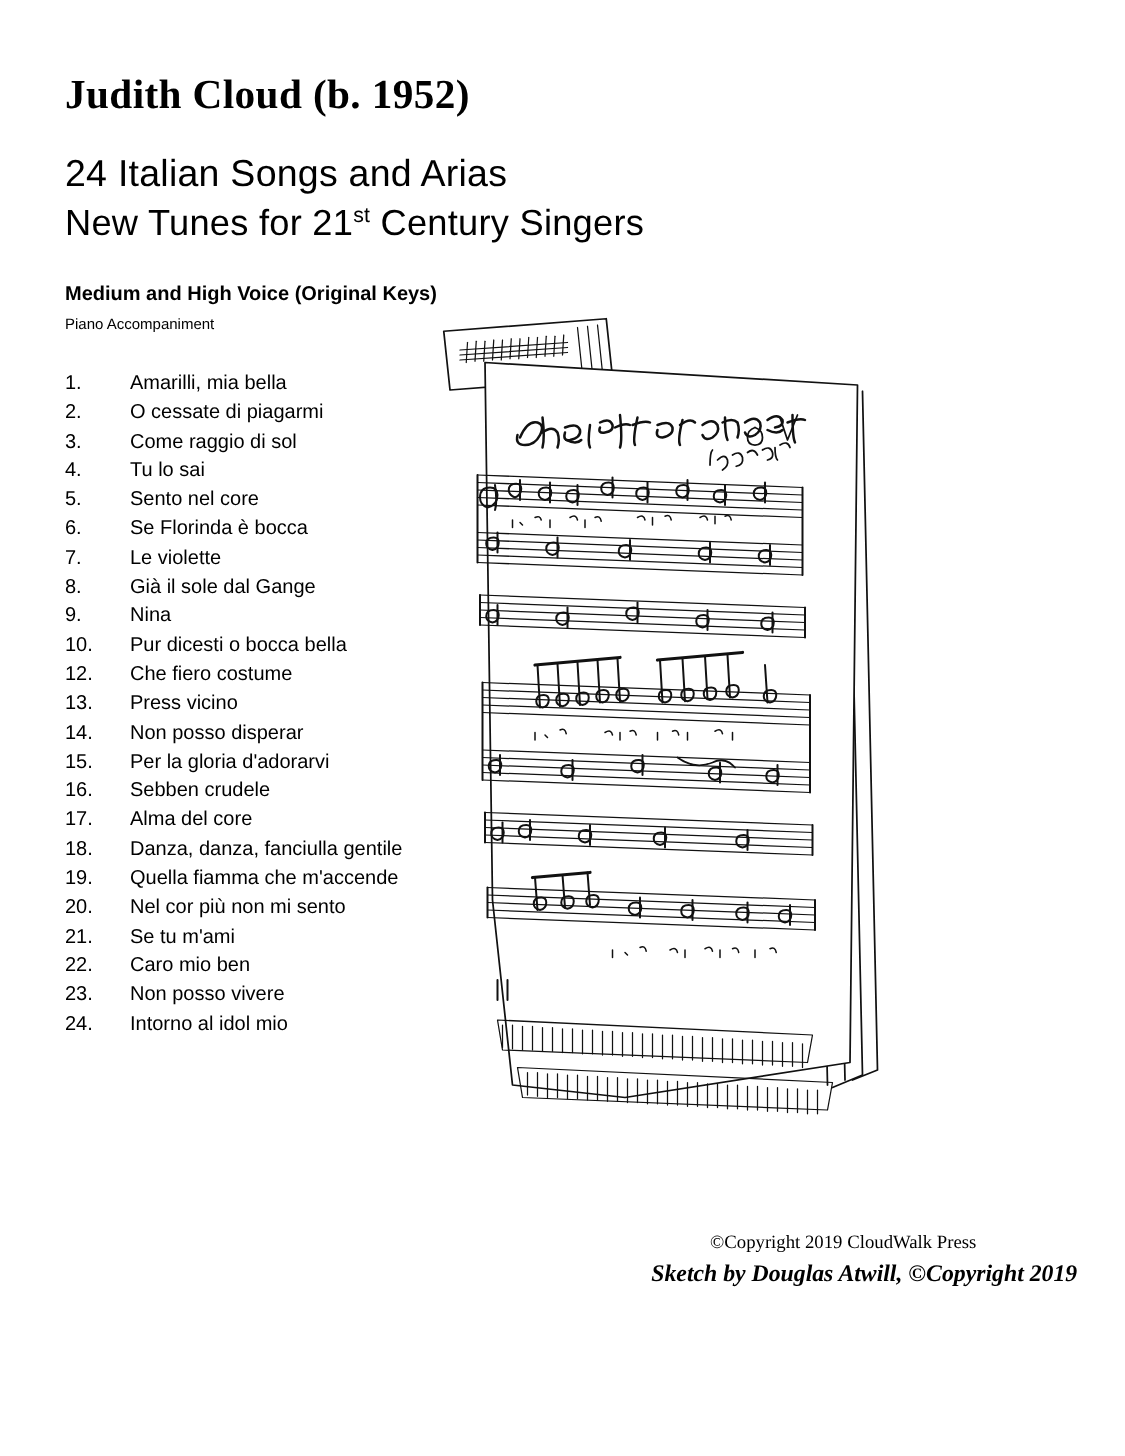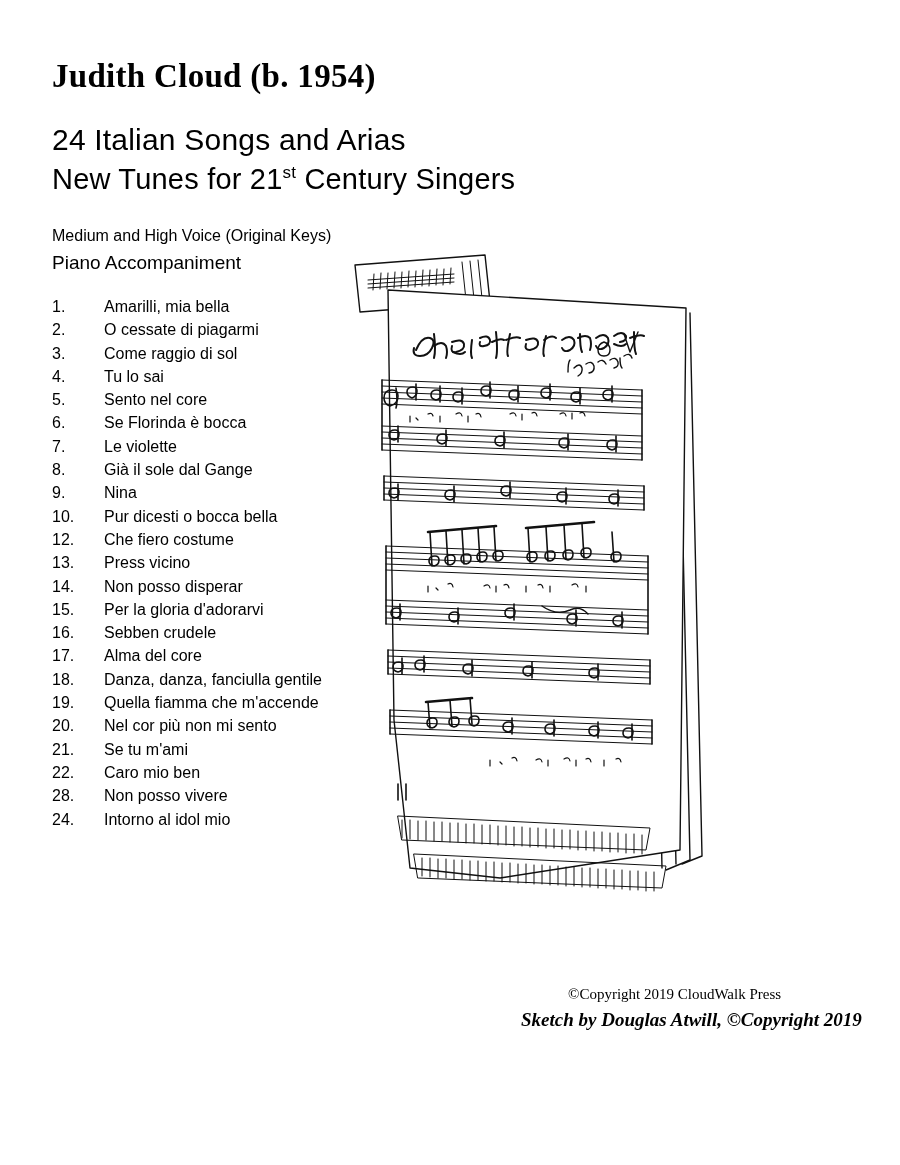--- a/index.html
+++ b/index.html
@@ -57,27 +57,28 @@
     vertical-align: super;
     line-height: 0;
   }
 
   .voice-line {
     position: absolute;
     left: 52px;
     top: 227px;
     font-size: 16px;
     white-space: nowrap;
+    font-weight: bold;
   }
 
   .accomp-line {
     position: absolute;
     left: 52px;
     top: 252px;
-    font-size: 19px;
+    font-size: 12px;
     white-space: nowrap;
   }
 
   
   .song-list {
     position: absolute;
     left: 52px;
     top: 298px;
     width: 330px;
   }
@@ -129,21 +130,21 @@
     font-weight: bold;
     font-style: italic;
     white-space: nowrap;
   }
 </style>
 </head>
 <body>
 
 <div class="page">
 
-  <div class="composer">Judith Cloud (b. 1954)</div>
+  <div class="composer">Judith Cloud (b. 1952)</div>
 
   <div class="title-main">24 Italian Songs and Arias</div>
 
   <div class="title-sub">
     <span>New Tunes for 21</span><span class="sup">st</span><span> Century Singers</span>
   </div>
 
   <div class="voice-line">Medium and High Voice (Original Keys)</div>
 
   <div class="accomp-line">Piano Accompaniment</div>
@@ -227,21 +228,21 @@
     </div>
     <div class="song-row">
       <span class="song-num">21.</span>
       <span class="song-name">Se tu m'ami</span>
     </div>
     <div class="song-row">
       <span class="song-num">22.</span>
       <span class="song-name">Caro mio ben</span>
     </div>
     <div class="song-row">
-      <span class="song-num">28.</span>
+      <span class="song-num">23.</span>
       <span class="song-name">Non posso vivere</span>
     </div>
     <div class="song-row">
       <span class="song-num">24.</span>
       <span class="song-name">Intorno al idol mio</span>
     </div>
   </div>
 
   <div class="sketch">
     <svg viewBox="0 0 460 660" xmlns="http://www.w3.org/2000/svg" fill="none" stroke="#111" stroke-width="1.4" stroke-linecap="round" stroke-linejoin="round">

